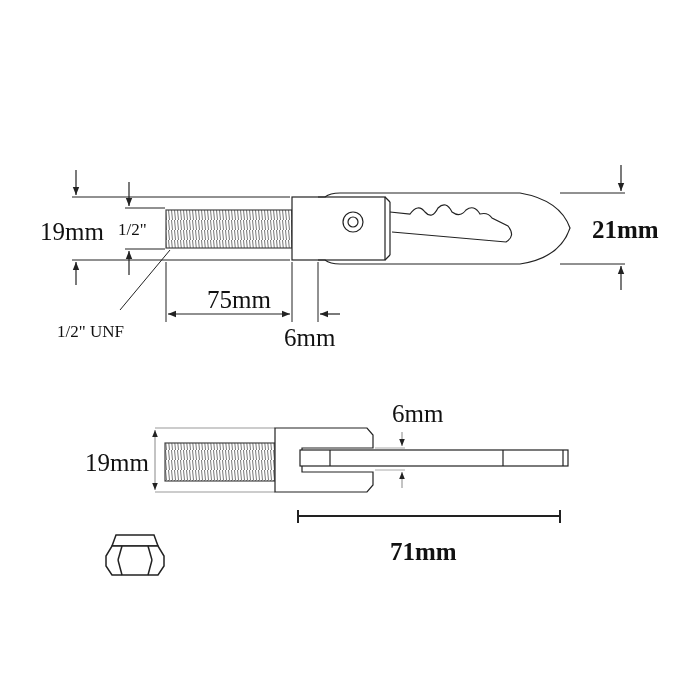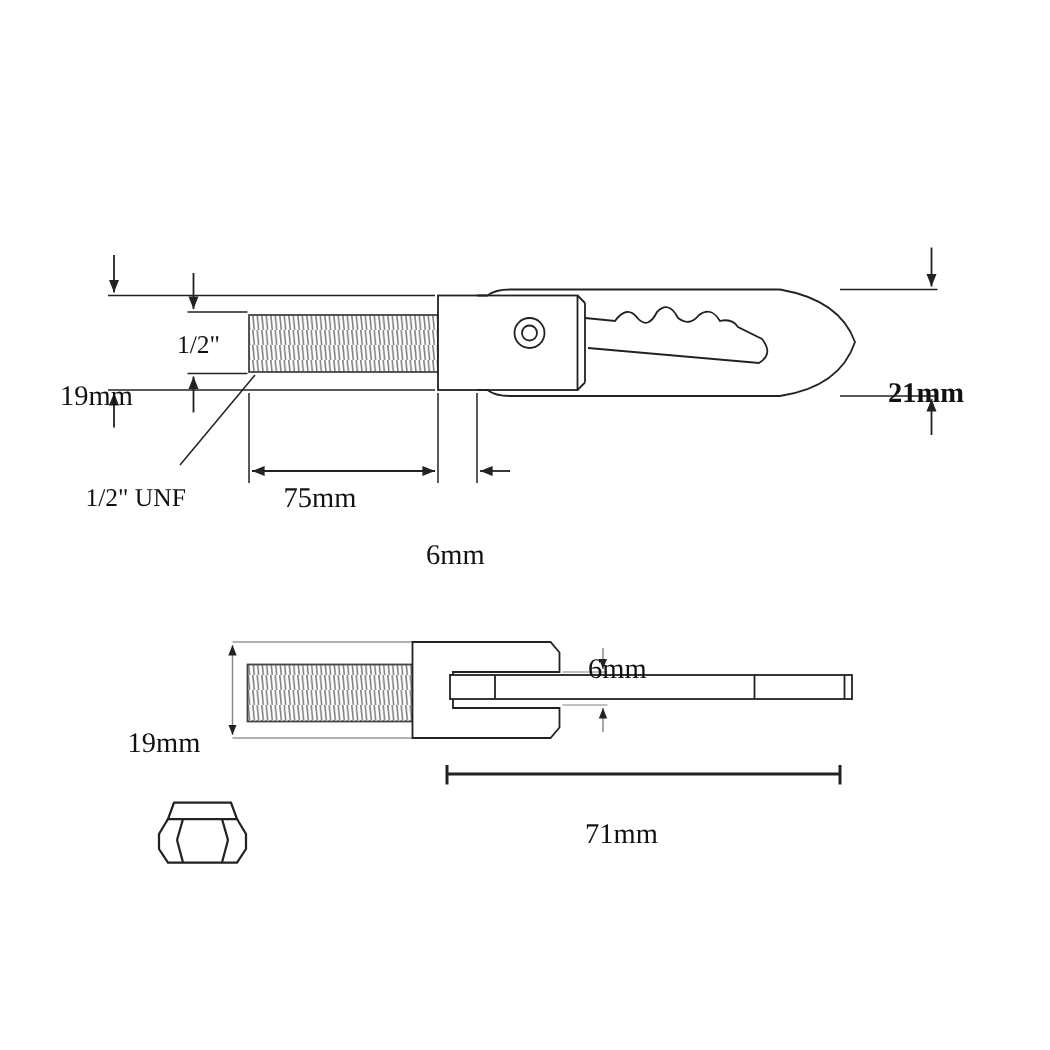--- a/index.html
+++ b/index.html
@@ -1,19 +1,19 @@
 <!DOCTYPE html>
 <html><head>
 <meta charset="utf-8">
 <style>
   html, body { margin:0; padding:0; background:#fff; }
   .canvas { position:relative; width:700px; height:700px; background:#fff; overflow:hidden; }
   svg { position:absolute; left:0; top:0; }
   .lbl { position:absolute; font-family:"Liberation Serif","DejaVu Serif",serif; color:#111; white-space:nowrap; }
-  .big { font-size:19px;margin-top:36px; }
+  .big { font-size:25px; }
   .mid { font-size:17px; }
 </style>
 </head>
 <body>
 
 <div class="canvas">
 <svg width="700" height="700" viewBox="0 0 700 700">
   <defs>
     <pattern id="thread" width="3" height="10" patternUnits="userSpaceOnUse">
       <rect width="3" height="10" fill="#fff"></rect>
@@ -92,20 +92,20 @@
     <line x1="122" y1="546" x2="118" y2="560"></line>
     <line x1="118" y1="560" x2="122" y2="575"></line>
     <line x1="148" y1="546" x2="152" y2="560"></line>
     <line x1="152" y1="560" x2="148" y2="575"></line>
   </g>
 </svg>
 
 <span class="lbl big" style="left:40px;top:218px;">19mm</span>
 <span class="lbl mid" style="left:118px;top:220px;">1/2"</span>
 <span class="lbl mid" style="left:57px;top:322px;">1/2" UNF</span>
-<span class="lbl big" style="left:189px;top:286px;">75mm</span>
+<span class="lbl big" style="left:207px;top:286px;">75mm</span>
 <span class="lbl big" style="left:284px;top:324px;">6mm</span>
 <span class="lbl big" style="left:592px;top:216px;font-weight:bold;">21mm</span>
 
 <span class="lbl big" style="left:85px;top:449px;">19mm</span>
 <span class="lbl big" style="left:392px;top:400px;">6mm</span>
-<span class="lbl big" style="left:390px;top:510px;">71mm</span>
+<span class="lbl big" style="left:390px;top:538px;font-weight:bold;">71mm</span>
 </div>
 
 </body></html>

